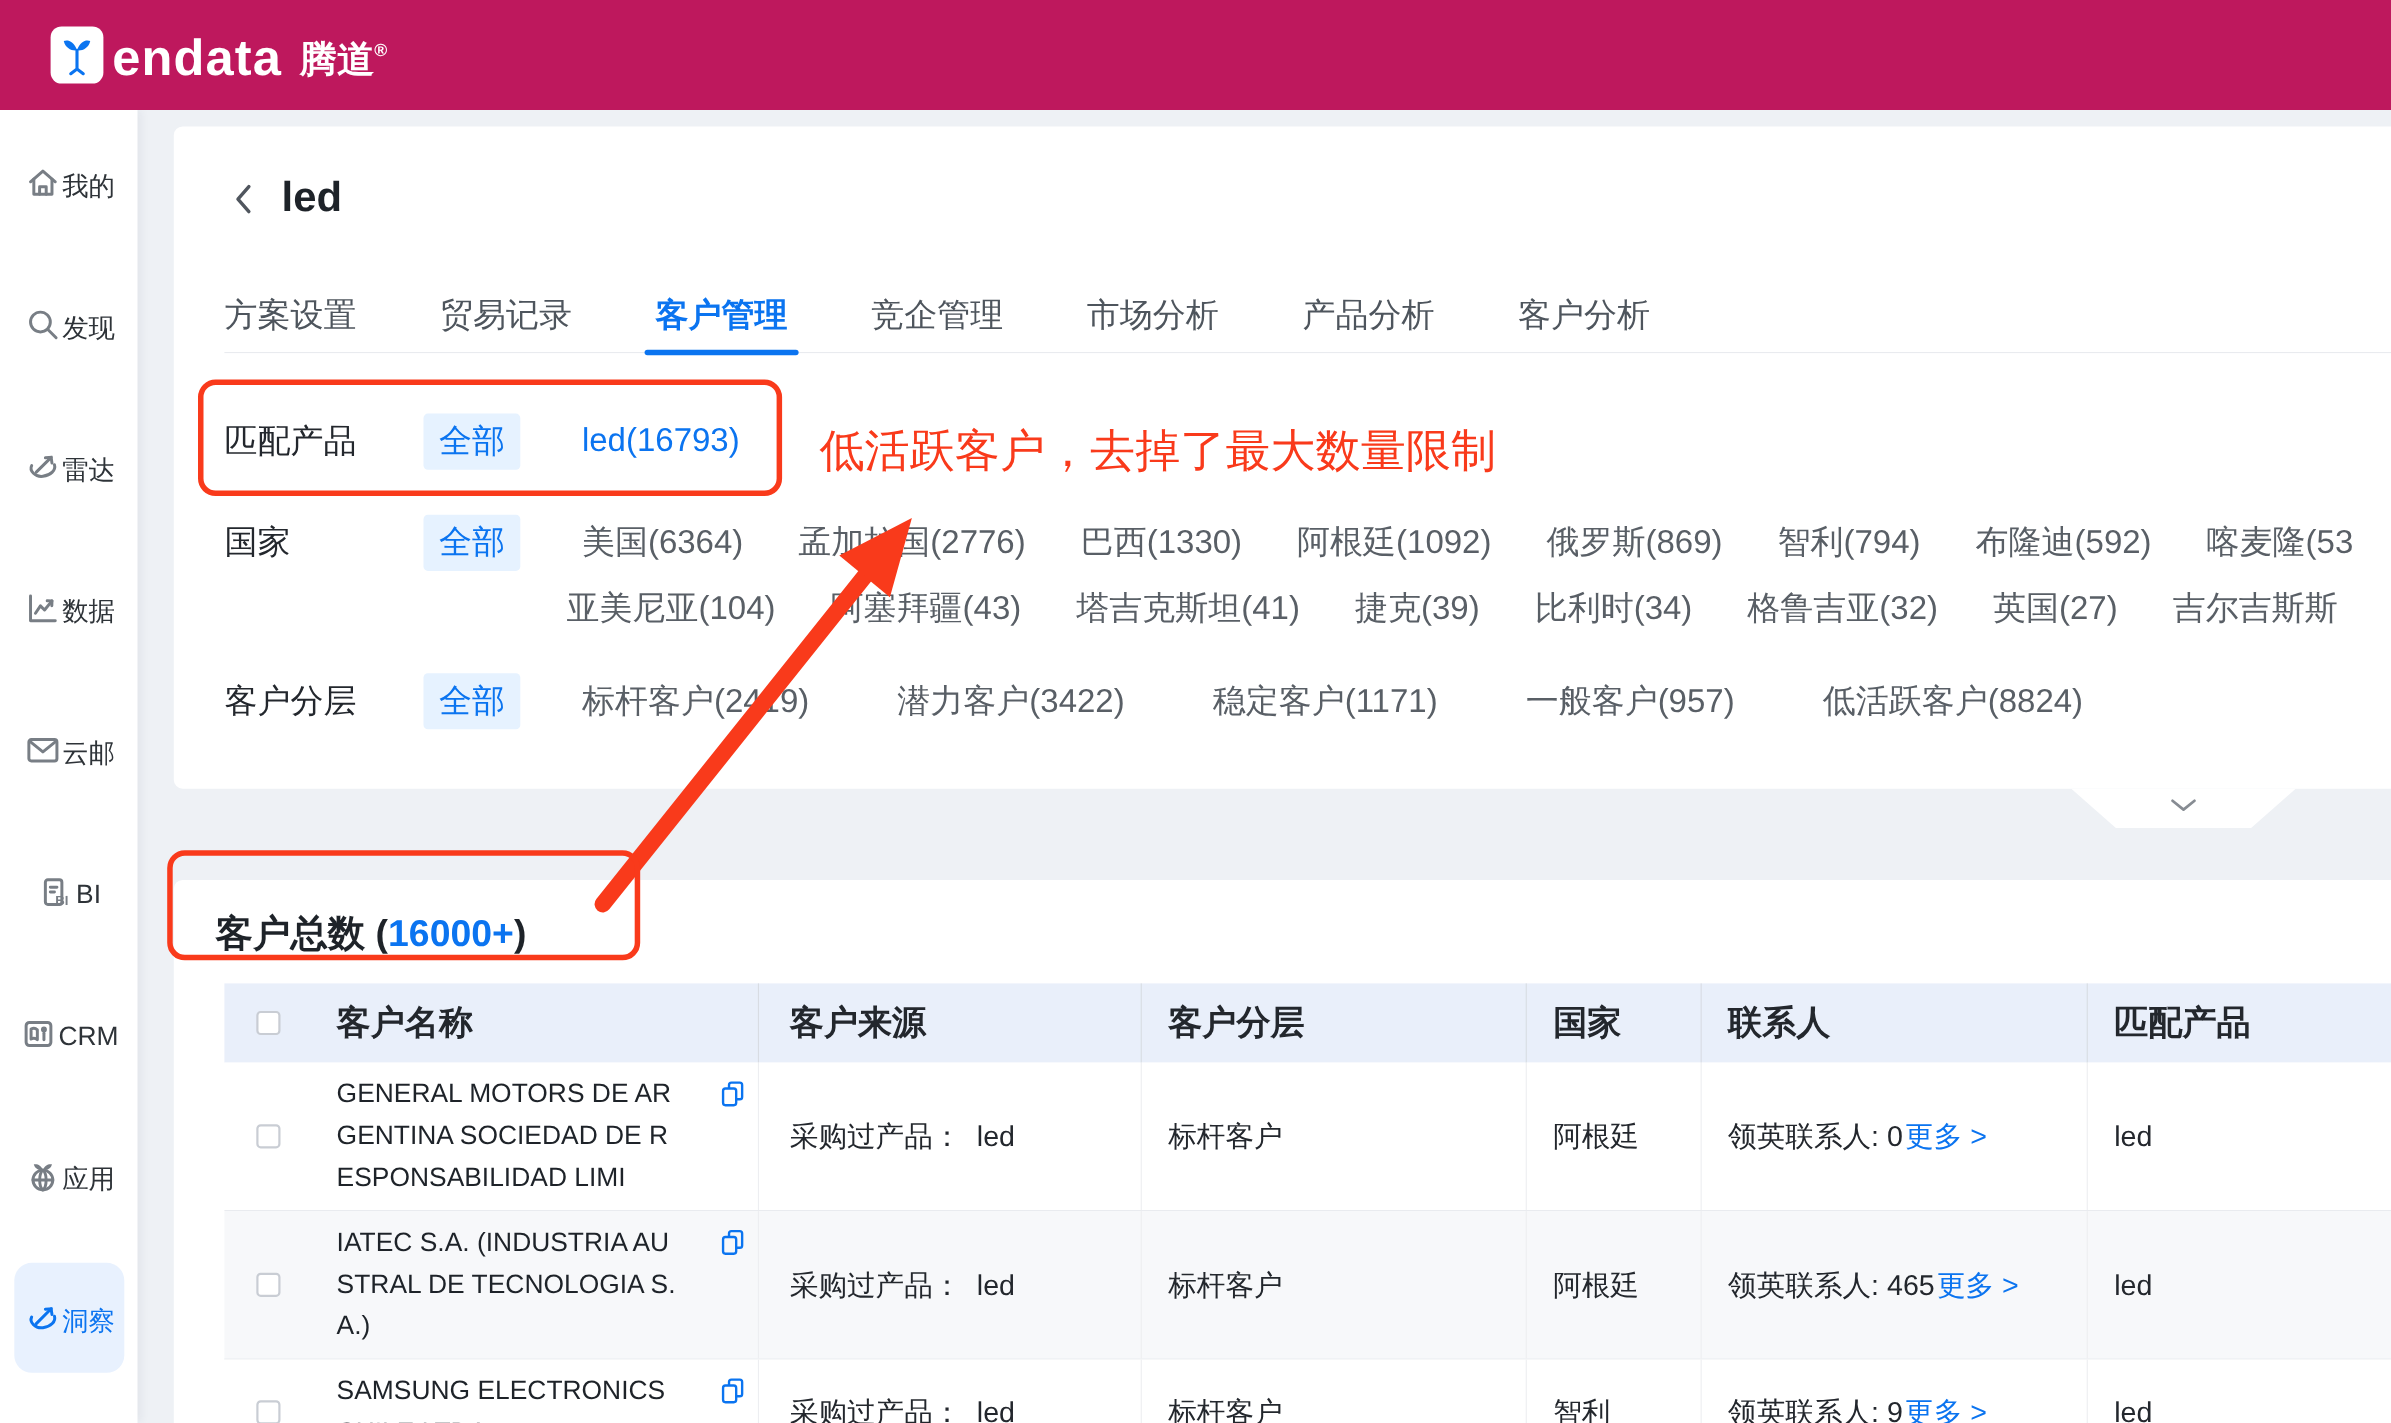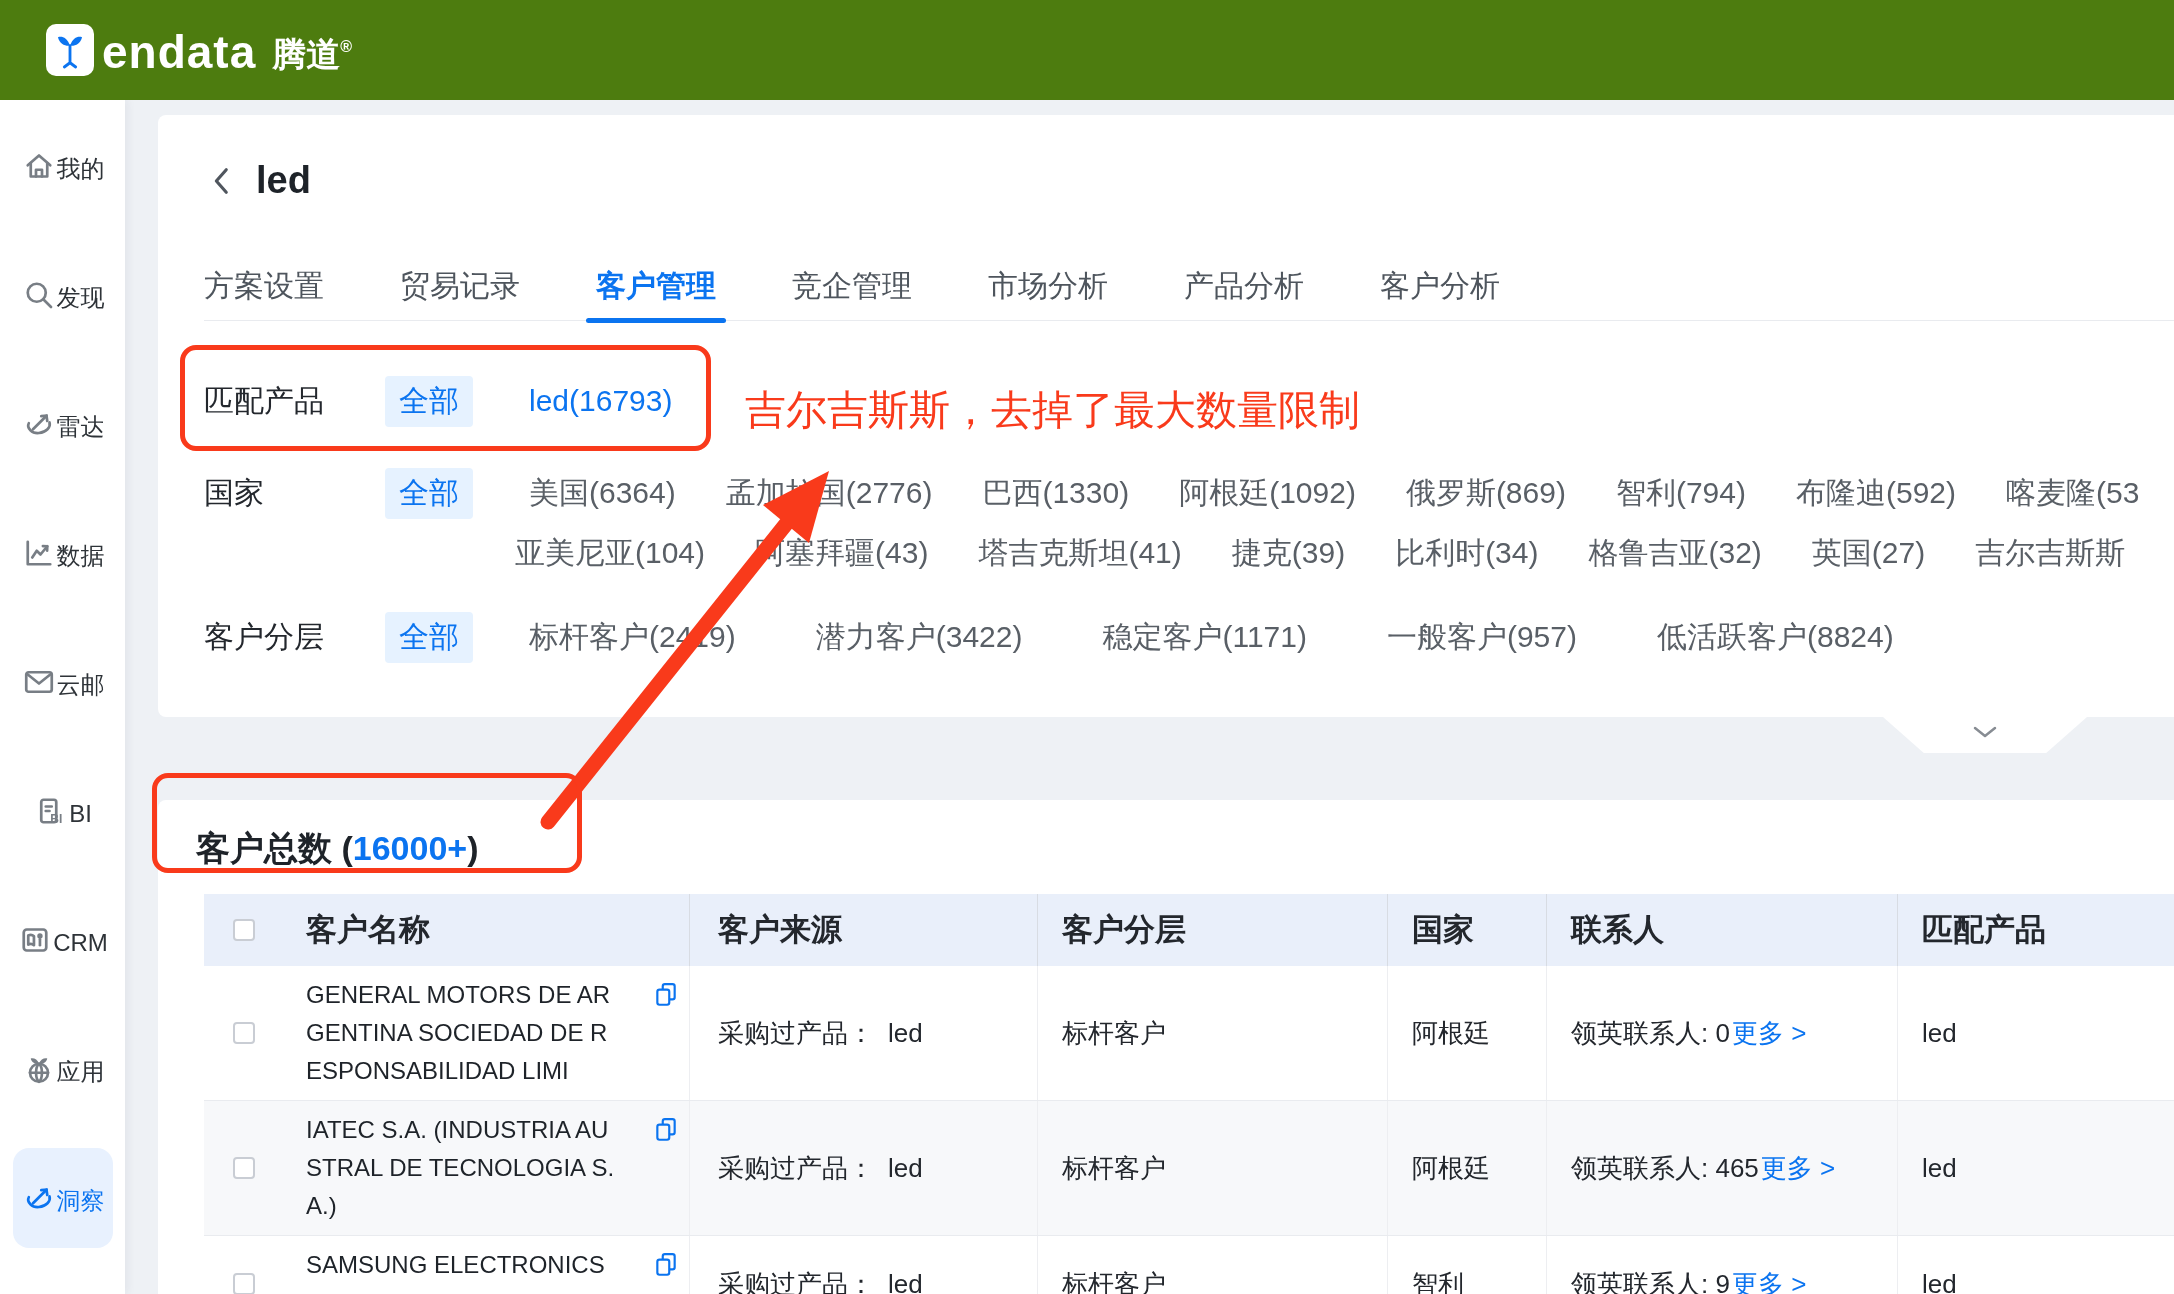--- a/index.html
+++ b/index.html
@@ -1,20 +1,20 @@
 <!DOCTYPE html>
 <html><head>
 <meta charset="utf-8">
 <style>
   * { margin:0; padding:0; box-sizing:border-box; }
   html,body { width:2174px; height:1294px; overflow:hidden; }
   body { position:relative; background:#EEF1F5; font-family:"Liberation Sans", sans-serif; color:#23272D; }
 
   
-  .topbar { position:absolute; left:0; top:0; width:2174px; height:100px; background:#4d7c0f; display:flex; align-items:center; padding-left:46px; z-index:10; }
+  .topbar { position:absolute; left:0; top:0; width:2174px; height:100px; background:#be185d; display:flex; align-items:center; padding-left:46px; z-index:10; }
   .logo { display:flex; align-items:flex-end; gap:8px; }
   .logo-box { width:48px; height:52px; background:#fff; border-radius:10px; display:flex; align-items:center; justify-content:center; }
   .logo-word { color:#fff; font-size:46px; font-weight:bold; letter-spacing:1px; line-height:48px; }
   .logo-cn { color:#fff; font-size:34px; font-weight:bold; margin-left:8px; line-height:44px; }
   .logo-reg { color:#fff; font-size:16px; vertical-align:top; line-height:30px; }
 
   
   .sidebar { position:absolute; left:0; top:100px; width:125px; height:1194px; background:#fff; box-shadow:3px 0 8px rgba(30,40,60,.06); z-index:5; padding-top:16px; }
   .side-item { width:100px; height:100px; margin:0 auto 29px auto; display:flex; flex-direction:row; align-items:center; justify-content:center; border-radius:16px; color:#787E85; cursor:pointer; }
   .side-item .lbl { margin-top:6px; font-size:24px; color:#2E3338; }
@@ -353,17 +353,17 @@
           <span>领英联系人: 9</span>
           <span class="more">更多 &gt;</span>
         </div>
       <div class="c-prd">led</div>
     </div>
   </div>
 </div>
 
 <div class="ann-box1"></div>
 <div class="ann-box2"></div>
-<div class="ann-text">吉尔吉斯斯，去掉了最大数量限制</div>
+<div class="ann-text">低活跃客户，去掉了最大数量限制</div>
 <svg class="ann-arrow" width="2174" height="1294" viewBox="0 0 2174 1294">
   <line x1="548" y1="822" x2="786" y2="524" stroke="#F93A1B" stroke-width="15" stroke-linecap="round"></line>
   <polygon points="829,471 809,543 763,505" fill="#F93A1B"></polygon>
 </svg>
 
 </body></html>

